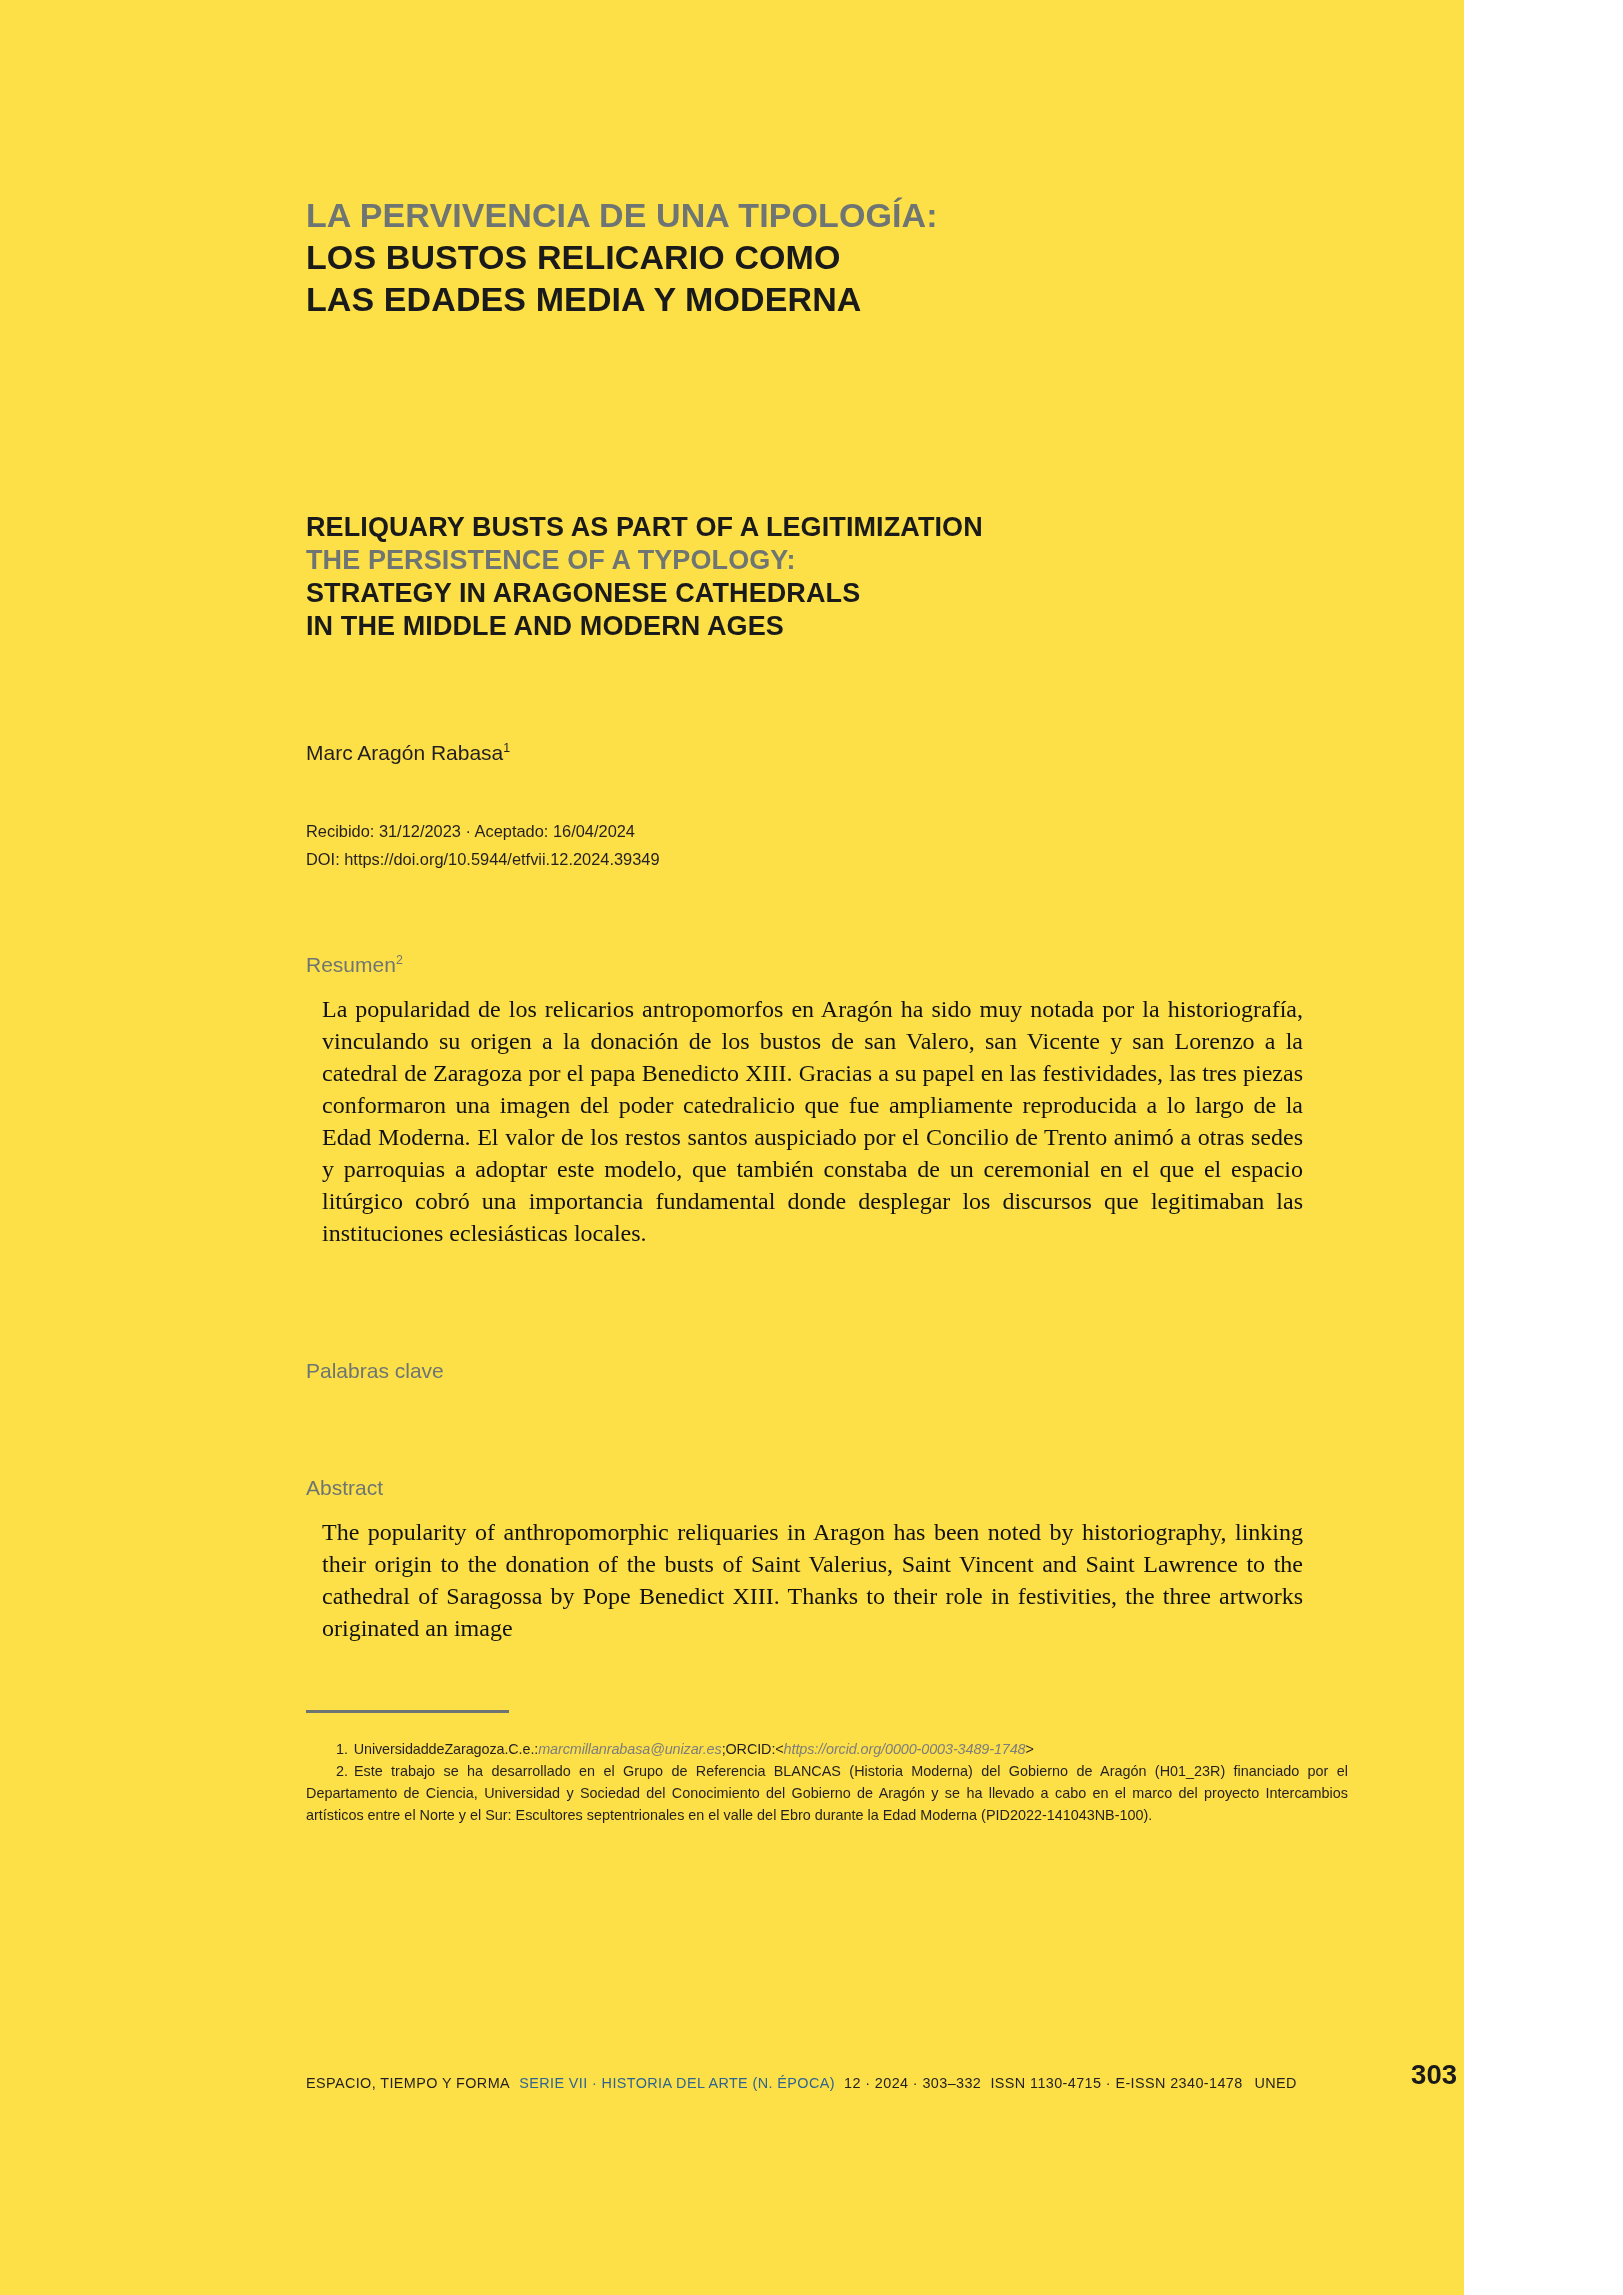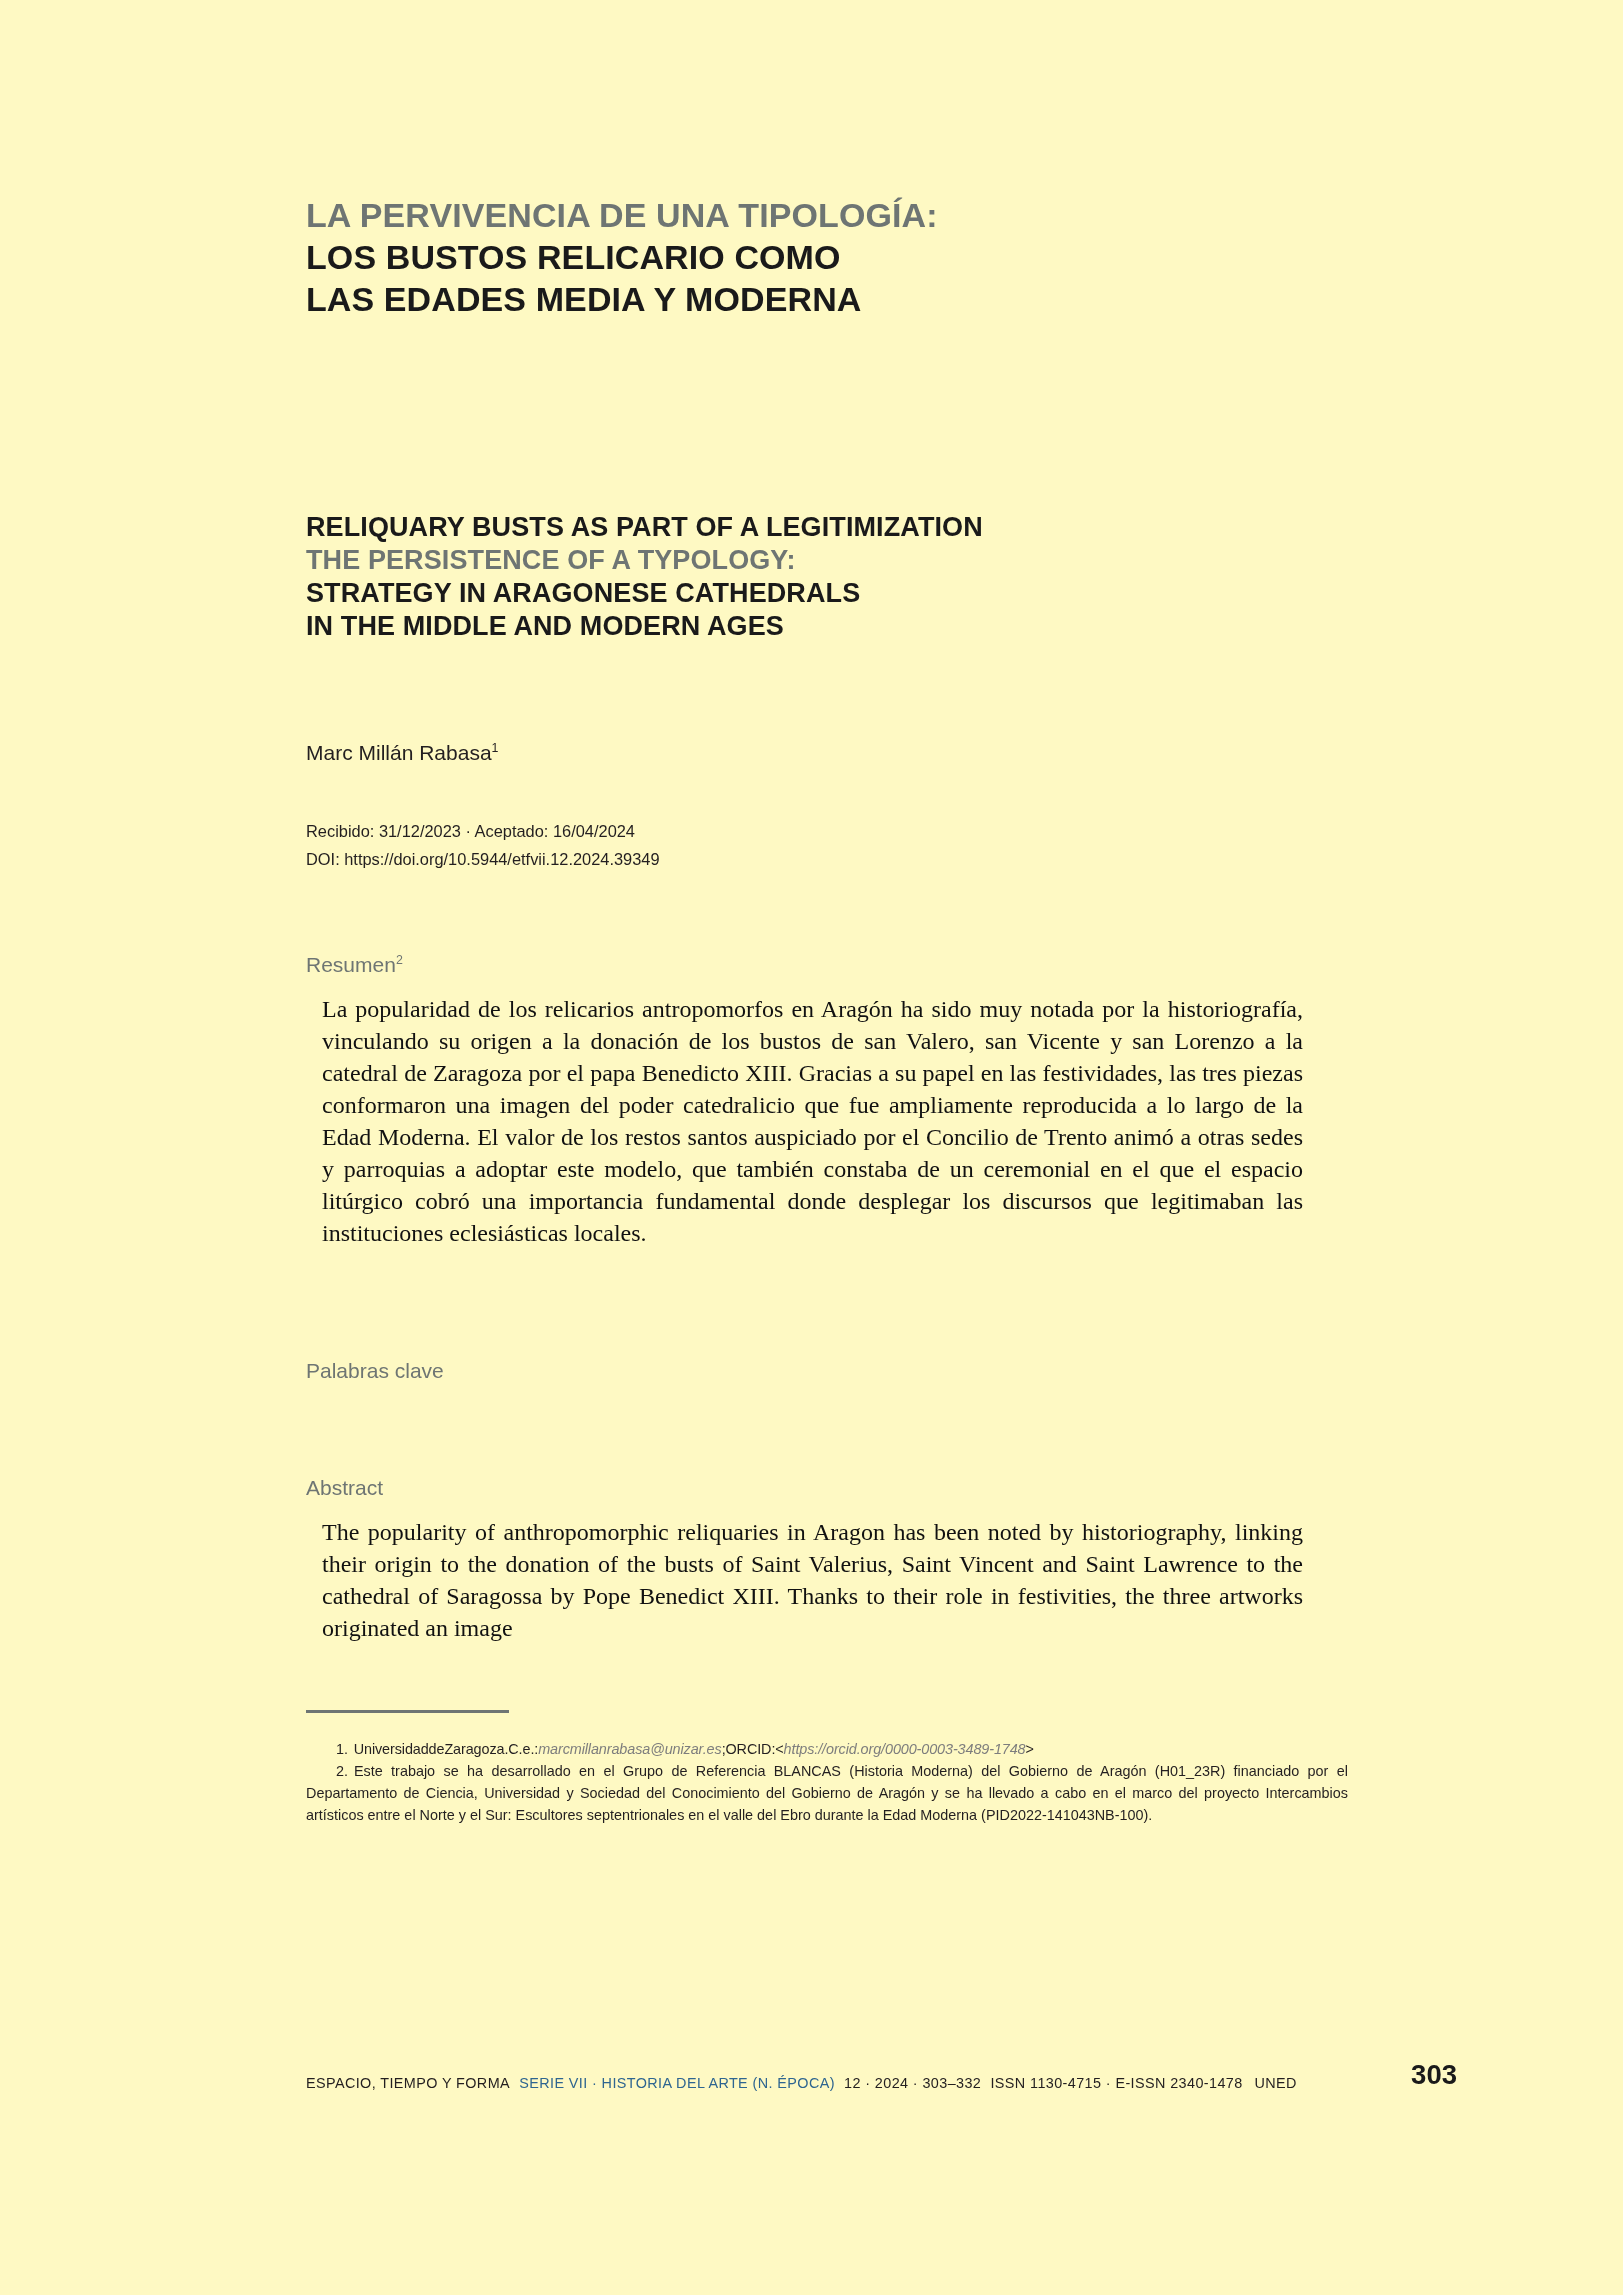--- a/index.html
+++ b/index.html
@@ -11,23 +11,23 @@
     width: 1623px;
     height: 2295px;
     position: relative;
     font-family: "Liberation Sans", sans-serif;
     -webkit-font-smoothing: antialiased;
   }
 
   .page {
     position: absolute;
     left: 0; top: 0;
-    width: 1623px;
+    width: 1464px;
     height: 2295px;
-    background: #fef9c3;
+    background: #fde047;
     overflow: hidden;
   }
 
   
   .content {
     position: absolute;
     left: 306px;
     top: 0;
     width: 1013px;
   }
@@ -203,21 +203,21 @@
       <div class="title-line">LAS EDADES MEDIA Y MODERNA</div>
     </div>
 
     <div class="subtitle-block">
       <div class="subtitle-line">RELIQUARY BUSTS AS PART OF A LEGITIMIZATION</div>
       <div class="subtitle-line muted">THE PERSISTENCE OF A TYPOLOGY:</div>
       <div class="subtitle-line">STRATEGY IN ARAGONESE CATHEDRALS</div>
       <div class="subtitle-line">IN THE MIDDLE AND MODERN AGES</div>
     </div>
 
-    <div class="author"><span>Marc Millán Rabasa</span><sup>1</sup></div>
+    <div class="author"><span>Marc Aragón Rabasa</span><sup>1</sup></div>
 
     <div class="meta">
       <div>Recibido: 31/12/2023 · Aceptado: 16/04/2024</div>
       <div>DOI: https://doi.org/10.5944/etfvii.12.2024.39349</div>
     </div>
 
     <div id="resumen-section">
       <div class="sec-head"><span>Resumen</span><sup>2</sup></div>
       <p class="sec-body">La popularidad de los relicarios antropomorfos en Aragón ha sido muy notada por la historiografía, vinculando su origen a la donación de los bustos de san Valero, san Vicente y san Lorenzo a la catedral de Zaragoza por el papa Benedicto XIII. Gracias a su papel en las festividades, las tres piezas conformaron una imagen del poder catedralicio que fue ampliamente reproducida a lo largo de la Edad Moderna. El valor de los restos santos auspiciado por el Concilio de Trento animó a otras sedes y parroquias a adoptar este modelo, que también constaba de un ceremonial en el que el espacio litúrgico cobró una importancia fundamental donde desplegar los discursos que legitimaban las instituciones eclesiásticas locales.</p>
     </div>

